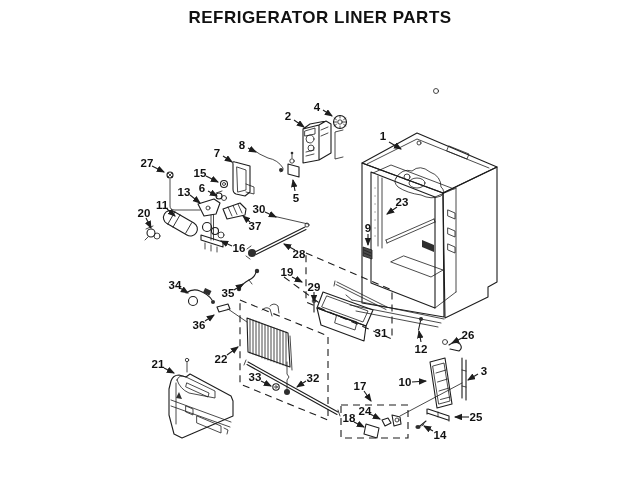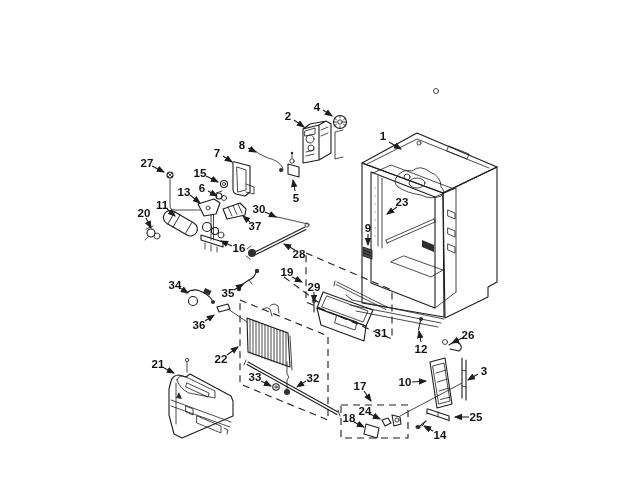--- a/index.html
+++ b/index.html
@@ -14,20 +14,21 @@
   .wf{stroke:#1d1d1d;stroke-width:1.1;fill:#ffffff;stroke-linejoin:round;}
   .d{stroke:#1d1d1d;stroke-width:1.1;fill:none;stroke-dasharray:7 5;}
   .ld{stroke:#1d1d1d;stroke-width:1.1;fill:none;}
   .lbl{font-family:"Liberation Sans", sans-serif;font-size:11.5px;font-weight:bold;
        fill:#111;text-anchor:middle;}
 </style>
 </head>
 <body>
 
 <div id="stage">
+  <div id="title">REFRIGERATOR LINER PARTS</div>
 
   <svg width="640" height="480" viewBox="0 0 640 480">
     <defs>
       <marker id="ah" markerWidth="9" markerHeight="8" refX="6.5" refY="3" orient="auto">
         <path d="M0,0 L7.5,3 L0,6 Z" fill="#1d1d1d"></path>
       </marker>
     </defs>
 
     <g>
       <path class="s" d="M362,163 L417,133 L497,167 L443,193 Z"></path>

